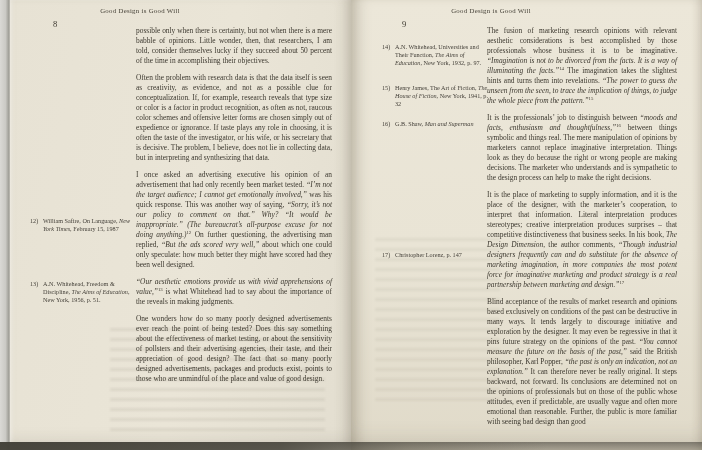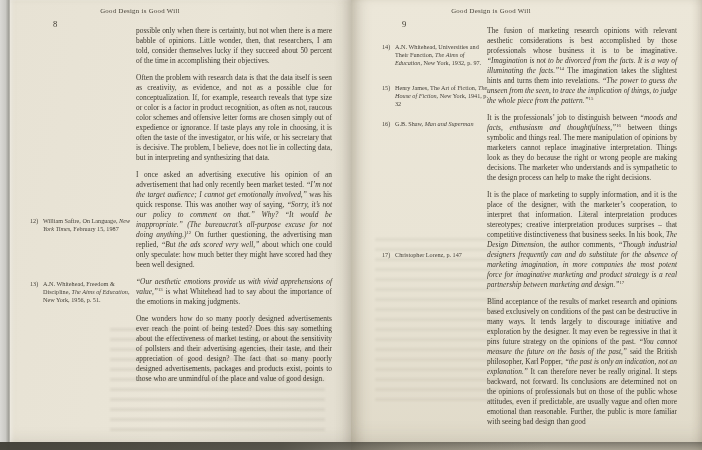--- a/index.html
+++ b/index.html
@@ -86,21 +86,21 @@
     </div>
     <div class="sidenote" style="top:280px">
       <span class="sn-num">13)</span>
       <span class="sn-text"><span>A.N. Whitehead, Freedom &amp; Discipline, </span><span style="font-style: italic;">The Aims of Education</span><span>, New York, 1956, p. 51.</span></span>
     </div>
 
     <div class="main-col">
       <p class="para"><span>possible only when there is certainty, but not when there is a mere babble of opinions. Little wonder, then, that researchers, I am told, consider themselves lucky if they succeed about 50 percent of the time in accomplishing their objectives.</span></p>
       <p class="para"><span>Often the problem with research data is that the data itself is seen as creativity, as evidence, and not as a possible clue for conceptualization. If, for example, research reveals that type size or color is a factor in product recognition, as often as not, raucous color schemes and offensive letter forms are chosen simply out of expedience or ignorance. If taste plays any role in choosing, it is often the taste of the investigator, or his wife, or his secretary that is decisive. The problem, I believe, does not lie in collecting data, but in interpreting and synthesizing that data.</span></p>
       <p class="para"><span>I once asked an advertising executive his opinion of an advertisement that had only recently been market tested. </span><span style="font-style: italic;">“I’m not the target audience; I cannot get emotionally involved,”</span><span> was his quick response. This was another way of saying, </span><span style="font-style: italic;">“Sorry, it’s not our policy to comment on that.” Why? “It would be inappropriate.” (The bureaucrat’s all-purpose excuse for not doing anything.)</span><sup>12</sup><span> On further questioning, the advertising man replied, </span><span style="font-style: italic;">“But the ads scored very well,”</span><span> about which one could only speculate: how much better they might have scored had they been well designed.</span></p>
-      <p class="para"><span style="font-style: italic;">“Our aesthetic emotions provide us with vivid apprehensions of value,”</span><sup>13</sup><span> is what Whitehead had to say about the importance of the emotions in making judgments.</span></p>
+      <p class="para"><span style="font-style: italic;">“Our aesthetic emotions provide us with vivid apprehensions of value,”</span><sup>13</sup><span> is what Whitehead had to say about the importance of the reveals in making judgments.</span></p>
       <p class="para"><span>One wonders how do so many poorly designed advertisements ever reach the point of being tested? Does this say something about the effectiveness of market testing, or about the sensitivity of pollsters and their advertising agencies, their taste, and their appreciation of good design? The fact that so many poorly designed advertisements, packages and products exist, points to those who are unmindful of the place and value of good design.</span></p>
     </div>
 
     <div class="ghost ghost-left"></div>
   </div>
 
   <div class="page page-right">
     <div class="running-head">Good Design is Good Will</div>
     <div class="page-num">9</div>
 

